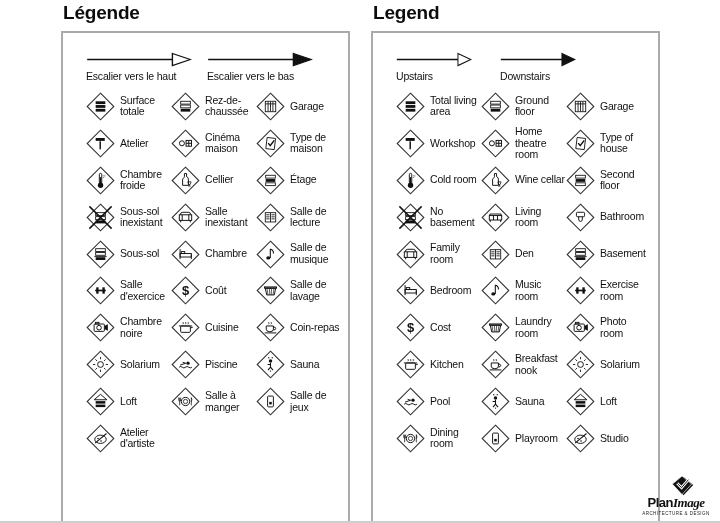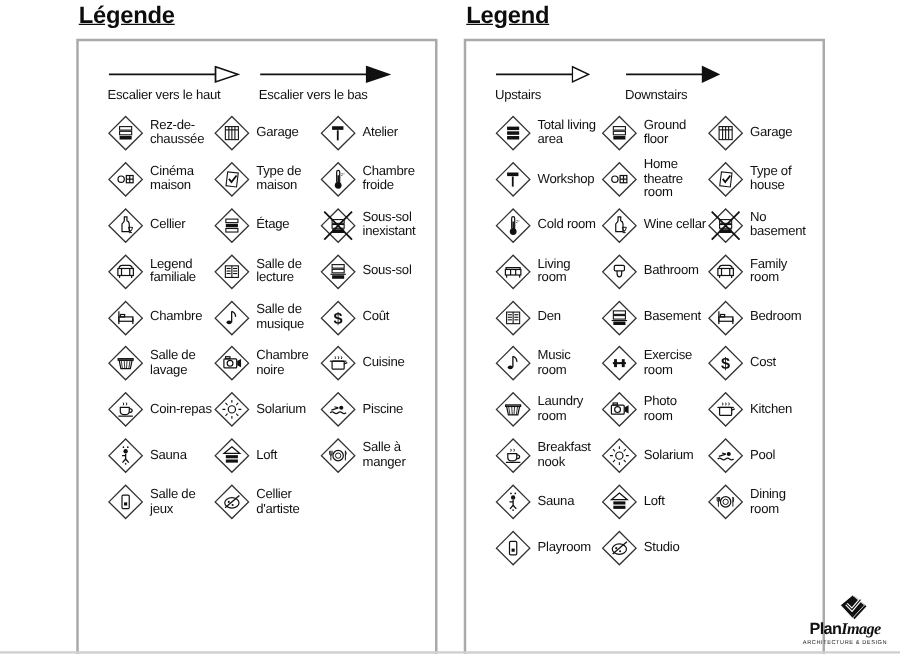--- a/index.html
+++ b/index.html
@@ -5,21 +5,21 @@
   html,body{margin:0;padding:0;}
   body{
     width:720px;height:523px;position:relative;background:#ffffff;
     font-family:"Liberation Sans","DejaVu Sans",sans-serif;color:#111;
     overflow:hidden;
   }
   .page-edge{position:absolute;left:0;bottom:0;width:720px;height:2px;background:#cfcfcf;}
   .panel{position:absolute;top:2px;width:289px;}
   .panel.fr{left:61px}
   .panel.en{left:371px}
-  .panel-title{font-size:19px;font-weight:bold;margin:0 0 7px 2px;color:#0d0d0d;letter-spacing:-0.2px;text-decoration:underline;}
+  .panel-title{font-size:19px;font-weight:bold;margin:0 0 7px 2px;color:#0d0d0d;letter-spacing:-0.2px;}
   .box{border:2px solid #aaaaaa;height:494px;box-sizing:border-box;padding:15px 0 0 23px;background:#fff;}
   .arrow-row{display:flex;margin-bottom:4px;}
   .arrow-group{margin-right:4px;}
   .panel.fr .arrow-group{width:117px;}
   .panel.en .arrow-group{width:82px;margin-right:22px;}
   .arrow{display:block;height:15px;margin-top:4px;}
   .panel.fr .arrow{width:106px;}
   .panel.en .arrow{width:76px;}
   .arrow-label{font-size:10.5px;margin-top:3px;letter-spacing:-0.2px;white-space:nowrap;}
   .grid{display:grid;grid-template-columns:85px 85px 86px;grid-auto-rows:36.9px;align-items:center;margin-top:6px;}
@@ -55,20 +55,33 @@
             <polygon points="75,1.5 90.5,8 75,14.5" fill="#111" stroke="#111" stroke-width="1.2"></polygon>
           </svg>
           <div class="arrow-label">Escalier vers le bas</div>
         </div>
       </div>
     <div class="grid">
         <div class="cell">
           <span class="ic">
             <svg viewBox="0 0 30 30">
               <polygon points="15,1.2 28.8,15 15,28.8 1.2,15" fill="#fff" stroke="#333" stroke-width="1.1"></polygon>
+              <g fill="#111">
+                <rect x="10" y="9.6" width="10" height="2.9"></rect>
+                <rect x="10" y="13.5" width="10" height="2.9"></rect>
+                <rect x="10" y="17.4" width="10" height="2.9"></rect>
+              </g>
+            </svg>
+          </span>
+          <span class="lbl">Surface totale</span>
+        </div>
+        <div class="cell">
+          <span class="ic">
+            <svg viewBox="0 0 30 30">
+              <polygon points="15,1.2 28.8,15 15,28.8 1.2,15" fill="#fff" stroke="#333" stroke-width="1.1"></polygon>
               <g stroke="#111" fill="none" stroke-width="0.9">
                 <rect x="10" y="9.6" width="10" height="2.9"></rect>
                 <rect x="10" y="13.5" width="10" height="2.9"></rect>
               </g>
               <rect x="10" y="17.4" width="10" height="2.9" fill="#111"></rect>
             </svg>
           </span>
           <span class="lbl">Rez-de-chaussée</span>
         </div>
         <div class="cell">
@@ -180,21 +193,21 @@
               <g stroke="#111" fill="none" stroke-width="1">
                 <path d="M9.6,12.2 q0,-2.6 2.6,-2.6 h5.6 q2.6,0 2.6,2.6"></path>
                 <rect x="8.6" y="12.2" width="12.8" height="5.8"></rect>
                 <line x1="11.6" y1="12.2" x2="11.6" y2="18"></line>
                 <line x1="18.4" y1="12.2" x2="18.4" y2="18"></line>
                 <line x1="10" y1="18" x2="10" y2="20"></line>
                 <line x1="20" y1="18" x2="20" y2="20"></line>
               </g>
             </svg>
           </span>
-          <span class="lbl">Legend familiale</span>
+          <span class="lbl">Salle inexistant</span>
         </div>
         <div class="cell">
           <span class="ic">
             <svg viewBox="0 0 30 30">
               <polygon points="15,1.2 28.8,15 15,28.8 1.2,15" fill="#fff" stroke="#333" stroke-width="1.1"></polygon>
               <g stroke="#111" fill="none" stroke-width="0.9">
                 <rect x="9.6" y="10" width="10.8" height="9.6"></rect>
                 <line x1="15" y1="10" x2="15" y2="19.6"></line>
                 <line x1="10.6" y1="12.2" x2="14" y2="12.2"></line>
                 <line x1="10.6" y1="14.3" x2="14" y2="14.3"></line>
@@ -243,20 +256,32 @@
               <line x1="14.8" y1="18.5" x2="14.8" y2="9.4" stroke="#111" stroke-width="1.1"></line>
               <path d="M14.8,9.4 q3.6,1.2 3.2,4.6" fill="none" stroke="#111" stroke-width="1.1"></path>
             </svg>
           </span>
           <span class="lbl">Salle de musique</span>
         </div>
         <div class="cell">
           <span class="ic">
             <svg viewBox="0 0 30 30">
               <polygon points="15,1.2 28.8,15 15,28.8 1.2,15" fill="#fff" stroke="#333" stroke-width="1.1"></polygon>
+              <line x1="9.6" y1="15" x2="20.4" y2="15" stroke="#111" stroke-width="1.7"></line>
+              <rect x="10.6" y="11.7" width="2.4" height="6.6" fill="#111"></rect>
+              <rect x="17" y="11.7" width="2.4" height="6.6" fill="#111"></rect>
+              <path d="M9.8,15 l2.2,-1.7 v3.4 z M20.2,15 l-2.2,-1.7 v3.4 z" fill="#111"></path>
+            </svg>
+          </span>
+          <span class="lbl">Salle d'exercice</span>
+        </div>
+        <div class="cell">
+          <span class="ic">
+            <svg viewBox="0 0 30 30">
+              <polygon points="15,1.2 28.8,15 15,28.8 1.2,15" fill="#fff" stroke="#333" stroke-width="1.1"></polygon>
               <text x="15" y="19.8" text-anchor="middle" font-size="13.5" font-weight="bold" fill="#111">$</text>
             </svg>
           </span>
           <span class="lbl">Coût</span>
         </div>
         <div class="cell">
           <span class="ic">
             <svg viewBox="0 0 30 30">
               <polygon points="15,1.2 28.8,15 15,28.8 1.2,15" fill="#fff" stroke="#333" stroke-width="1.1"></polygon>
               <g stroke="#111" fill="none" stroke-width="1">
@@ -385,21 +410,21 @@
         <div class="cell">
           <span class="ic">
             <svg viewBox="0 0 30 30">
               <polygon points="15,1.2 28.8,15 15,28.8 1.2,15" fill="#fff" stroke="#333" stroke-width="1.1"></polygon>
               <ellipse cx="15" cy="15.8" rx="5.9" ry="4.3" fill="none" stroke="#111" stroke-width="1"></ellipse>
               <circle cx="12.4" cy="15" r="0.85" fill="#111"></circle>
               <circle cx="15.6" cy="17.6" r="0.85" fill="#111"></circle>
               <line x1="9.4" y1="19.8" x2="21.2" y2="9.8" stroke="#111" stroke-width="1.1"></line>
             </svg>
           </span>
-          <span class="lbl">Cellier d'artiste</span>
+          <span class="lbl">Atelier d'artiste</span>
         </div>
       </div>
   </div>
 </div>
 
 <div class="panel en">
   <h2 class="panel-title">Legend</h2>
   <div class="box">
     <div class="arrow-row">
         <div class="arrow-group">
@@ -511,20 +536,33 @@
         </div>
         <div class="cell">
           <span class="ic">
             <svg viewBox="0 0 30 30">
               <polygon points="15,1.2 28.8,15 15,28.8 1.2,15" fill="#fff" stroke="#333" stroke-width="1.1"></polygon>
               <path d="M13.9,7.8 h2.2 v3.1 q1.9,0.9 1.9,2.7 V20 h-6 v-6.4 q1.9,-1.8 1.9,-2.7 z" stroke="#111" fill="none" stroke-width="1"></path>
               <path d="M17.4,16.4 h3.4 l-1,2.8 h-1.4 z M18.9,19.2 v1.4 M17.7,20.8 h2.6" stroke="#111" fill="none" stroke-width="0.8"></path>
             </svg>
           </span>
           <span class="lbl">Wine cellar</span>
+        </div>
+        <div class="cell">
+          <span class="ic">
+            <svg viewBox="0 0 30 30">
+              <polygon points="15,1.2 28.8,15 15,28.8 1.2,15" fill="#fff" stroke="#333" stroke-width="1.1"></polygon>
+              <g stroke="#111" fill="none" stroke-width="0.9">
+                <rect x="10" y="9.6" width="10" height="2.9"></rect>
+                <rect x="10" y="17.4" width="10" height="2.9"></rect>
+              </g>
+              <rect x="10" y="13.5" width="10" height="2.9" fill="#111"></rect>
+            </svg>
+          </span>
+          <span class="lbl">Second floor</span>
         </div>
         <div class="cell">
           <span class="ic">
             <svg viewBox="0 0 30 30">
               <polygon points="15,1.2 28.8,15 15,28.8 1.2,15" fill="#fff" stroke="#333" stroke-width="1.1"></polygon>
               <g stroke="#111" fill="none" stroke-width="0.9">
                 <rect x="10" y="10" width="10" height="3.1"></rect>
                 <rect x="10" y="14.1" width="10" height="3.1"></rect>
               </g>
               <rect x="10" y="18" width="10" height="3.1" fill="#111"></rect>

